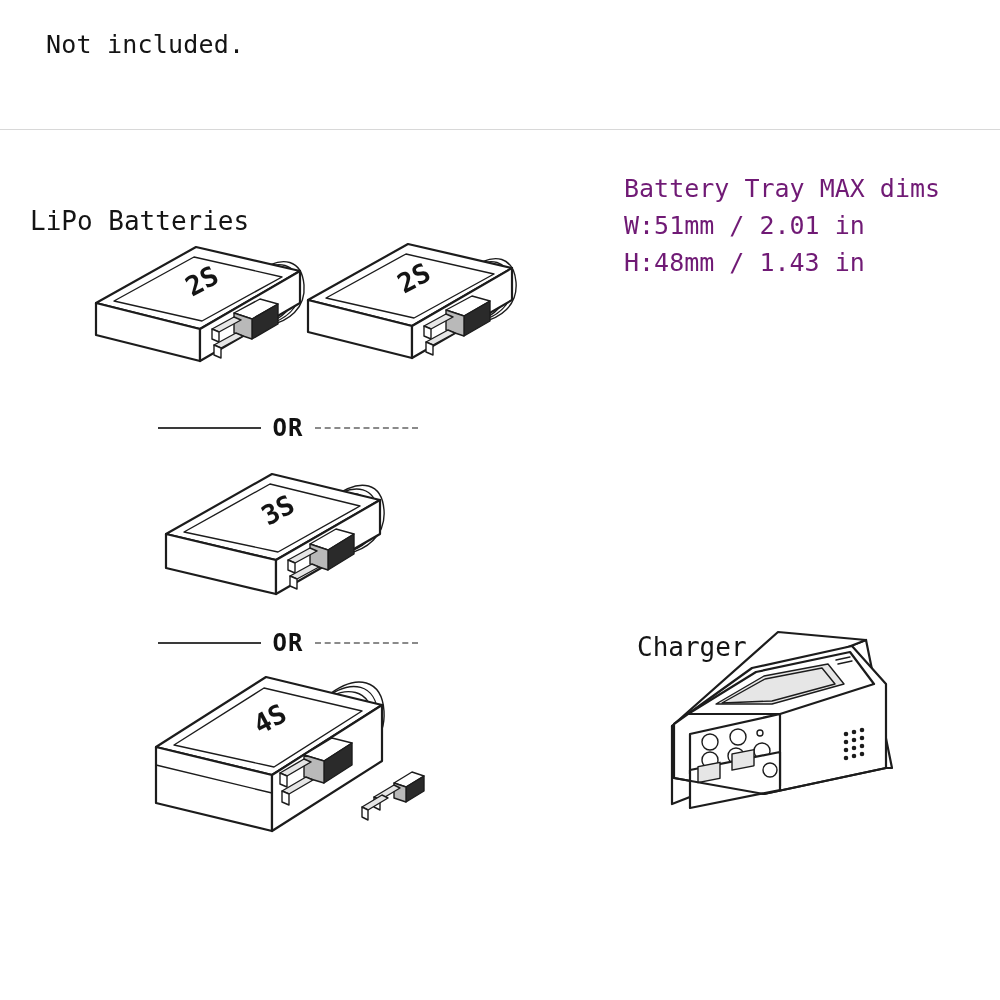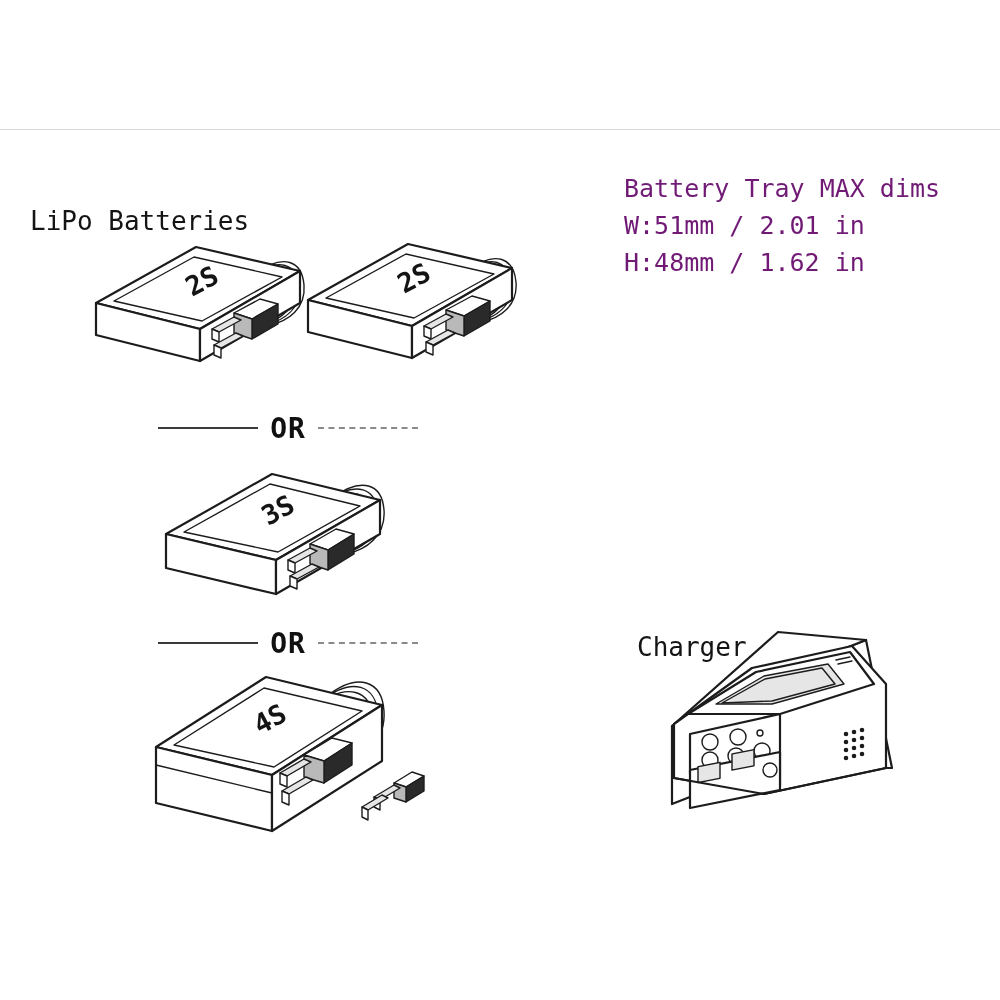--- a/index.html
+++ b/index.html
@@ -74,21 +74,21 @@
     border-top: 2.4px solid #3a3a3a;
   }
   .or-sep .rule.dash {
     border-top-style: dashed;
     border-top-width: 2.4px;
     border-top-color: #8a8a8a;
   }
   .or-sep .or-text {
     font-family: "DejaVu Sans Mono", monospace;
     font-weight: bold;
-    font-size: 28px;
+    font-size: 24px;
     letter-spacing: 1px;
     padding: 0 12px;
     color: #111;
   }
   #or-1 { left: 158px; top: 415px; }
   #or-2 { left: 158px; top: 630px; }
 
   
   .art {
     position: absolute;
@@ -107,29 +107,30 @@
     font-size: 27px;
     fill: #141414;
   }
 </style>
 </head>
 <body>
 
 <div class="page">
 
   <div class="header">
+    <div class="header-line">Not included.</div>
   </div>
 
   <div class="heading" id="lipo-heading">LiPo Batteries</div>
   <div class="heading" id="charger-heading">Charger</div>
 
   <div class="dims-block">
     <div>Battery Tray MAX dims</div>
     <div>W:51mm / 2.01 in</div>
-    <div>H:48mm / 1.62 in</div>
+    <div>H:48mm / 1.43 in</div>
   </div>
 
   <div class="art" id="bat-2s-left" style="left:88px; top:225px;">
     <svg width="240" height="160" viewBox="0 0 240 160">
 
       <path class="ln-t" d="M168 48 C196 28 214 36 216 60 C218 84 200 96 182 100"></path>
       <path class="ln-t" d="M162 52 C192 30 209 40 211 62 C213 84 196 95 178 100"></path>
       <path class="ln-t" d="M156 56 C187 33 204 44 206 64 C208 84 191 95 174 101"></path>
       <path class="ln-t" d="M150 60 C182 37 199 48 201 66 C203 84 186 96 170 103"></path>
 

